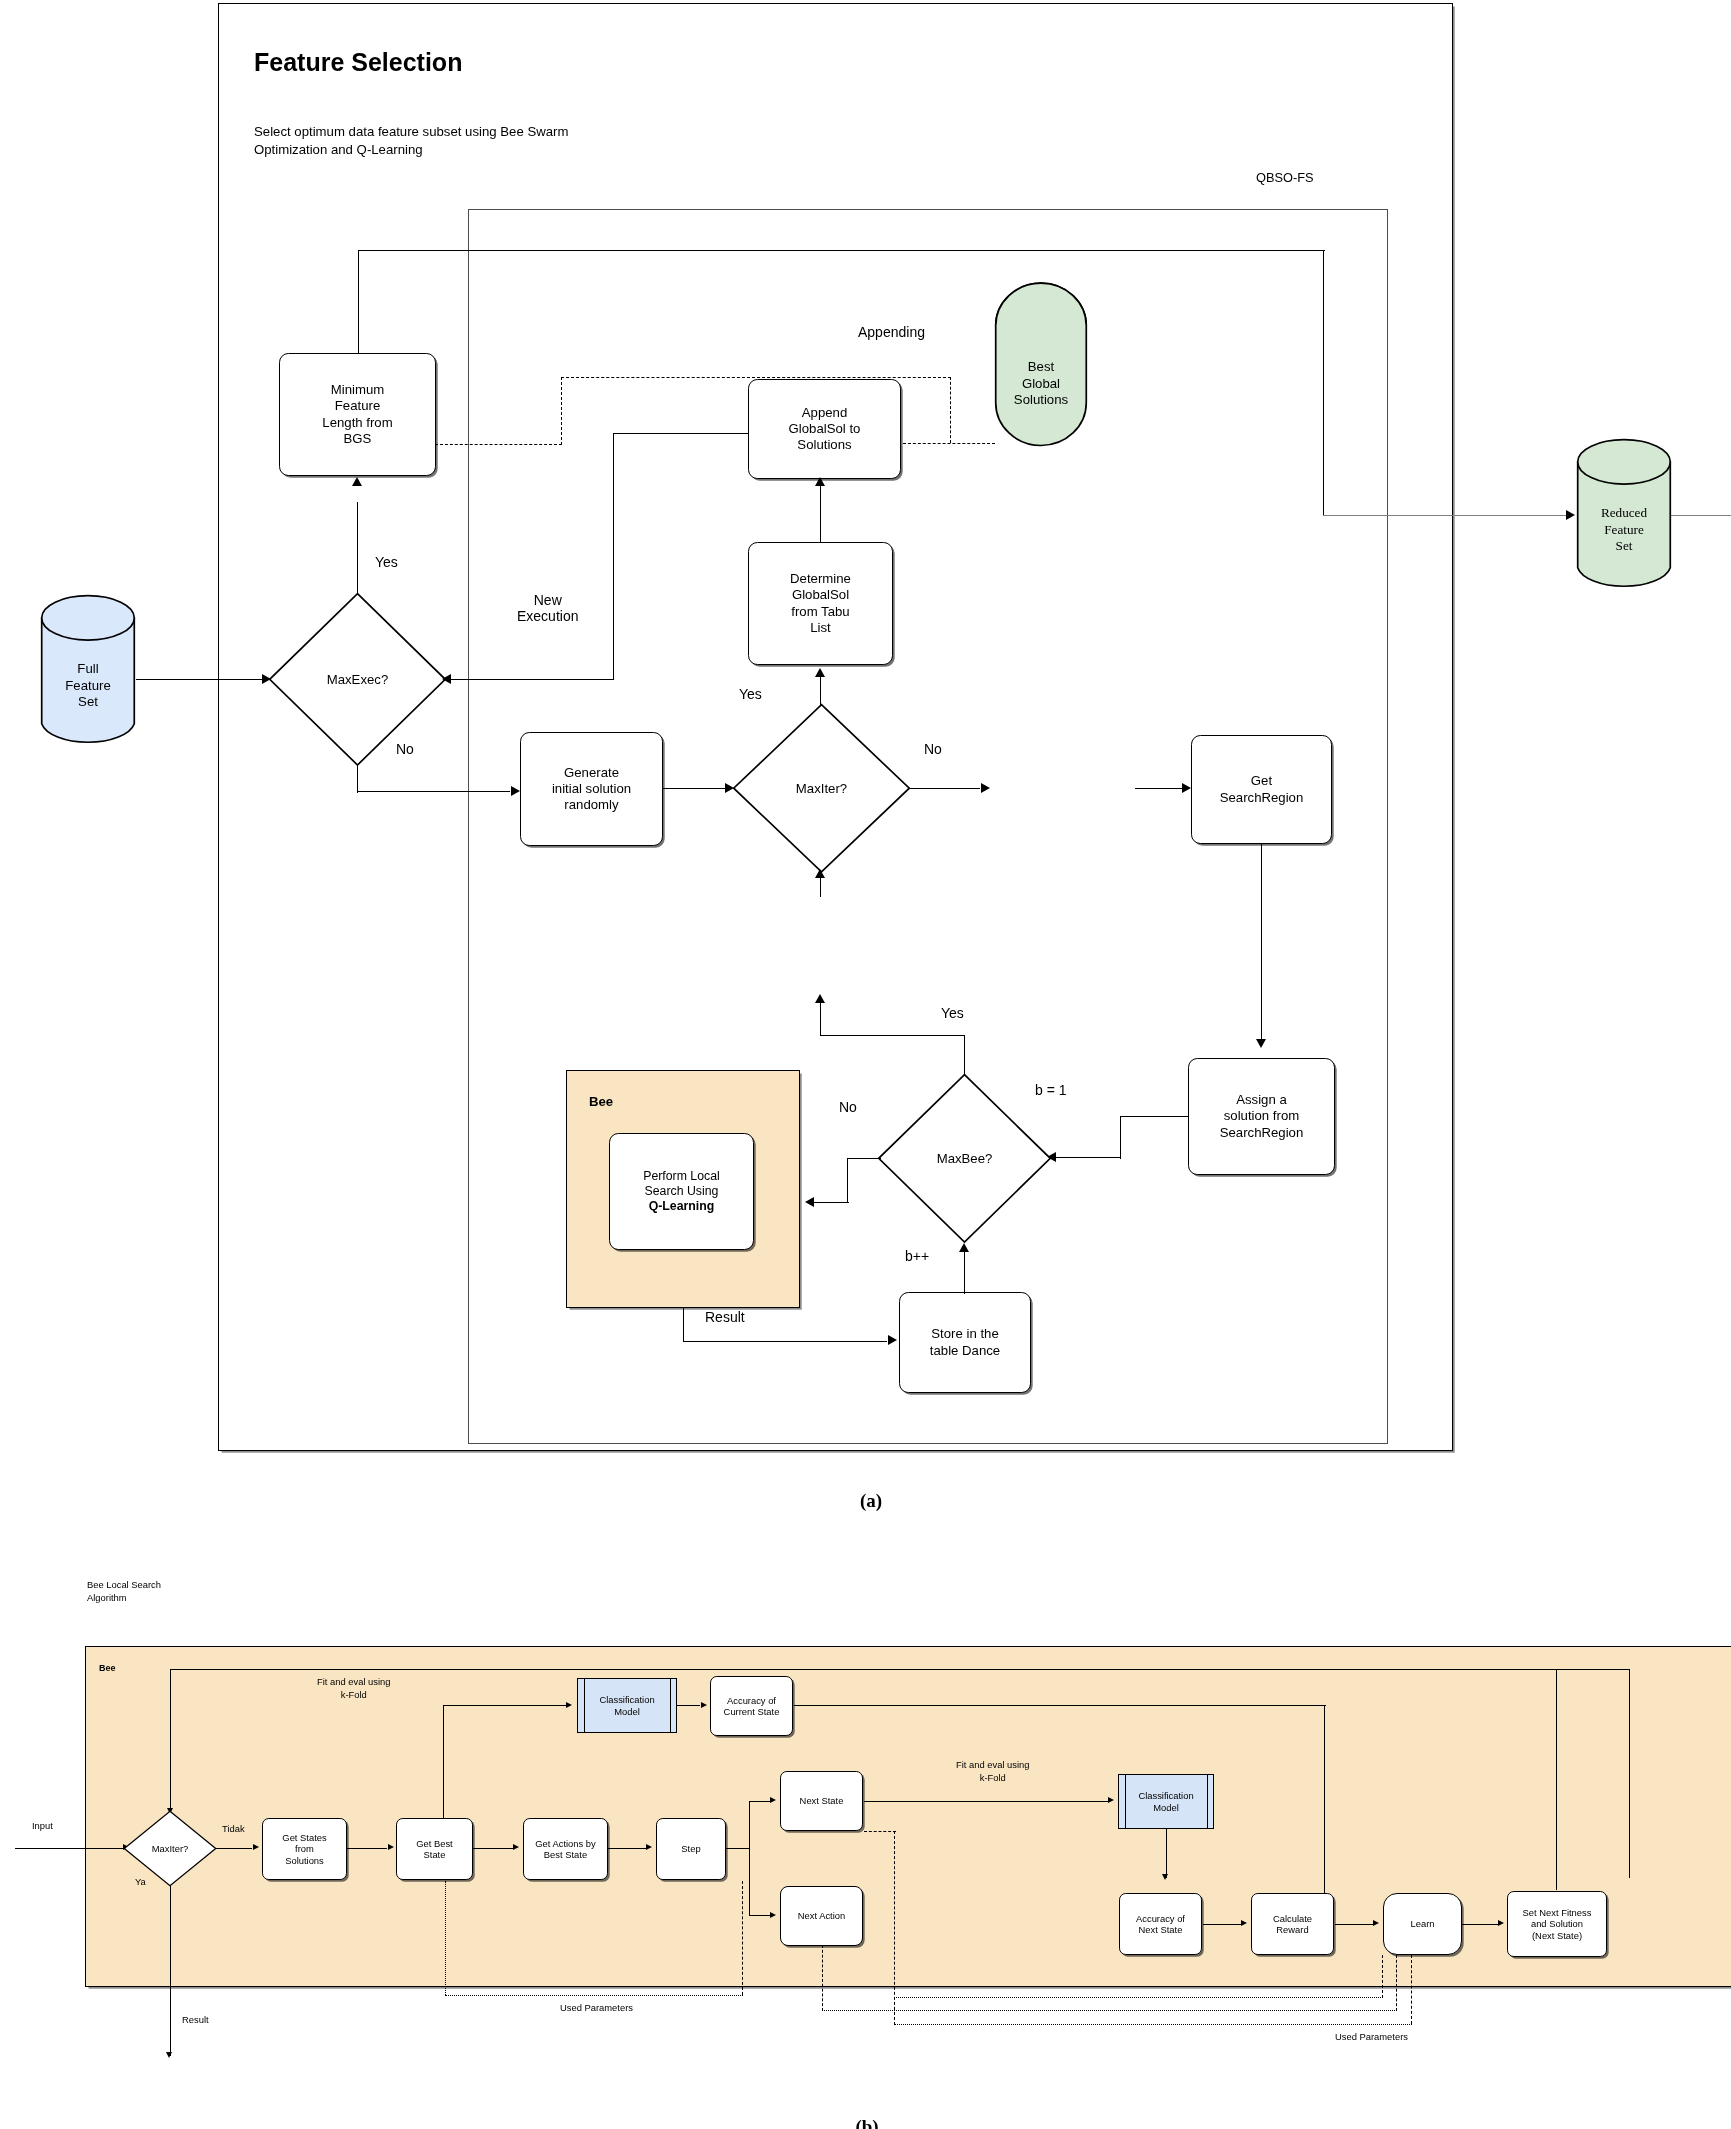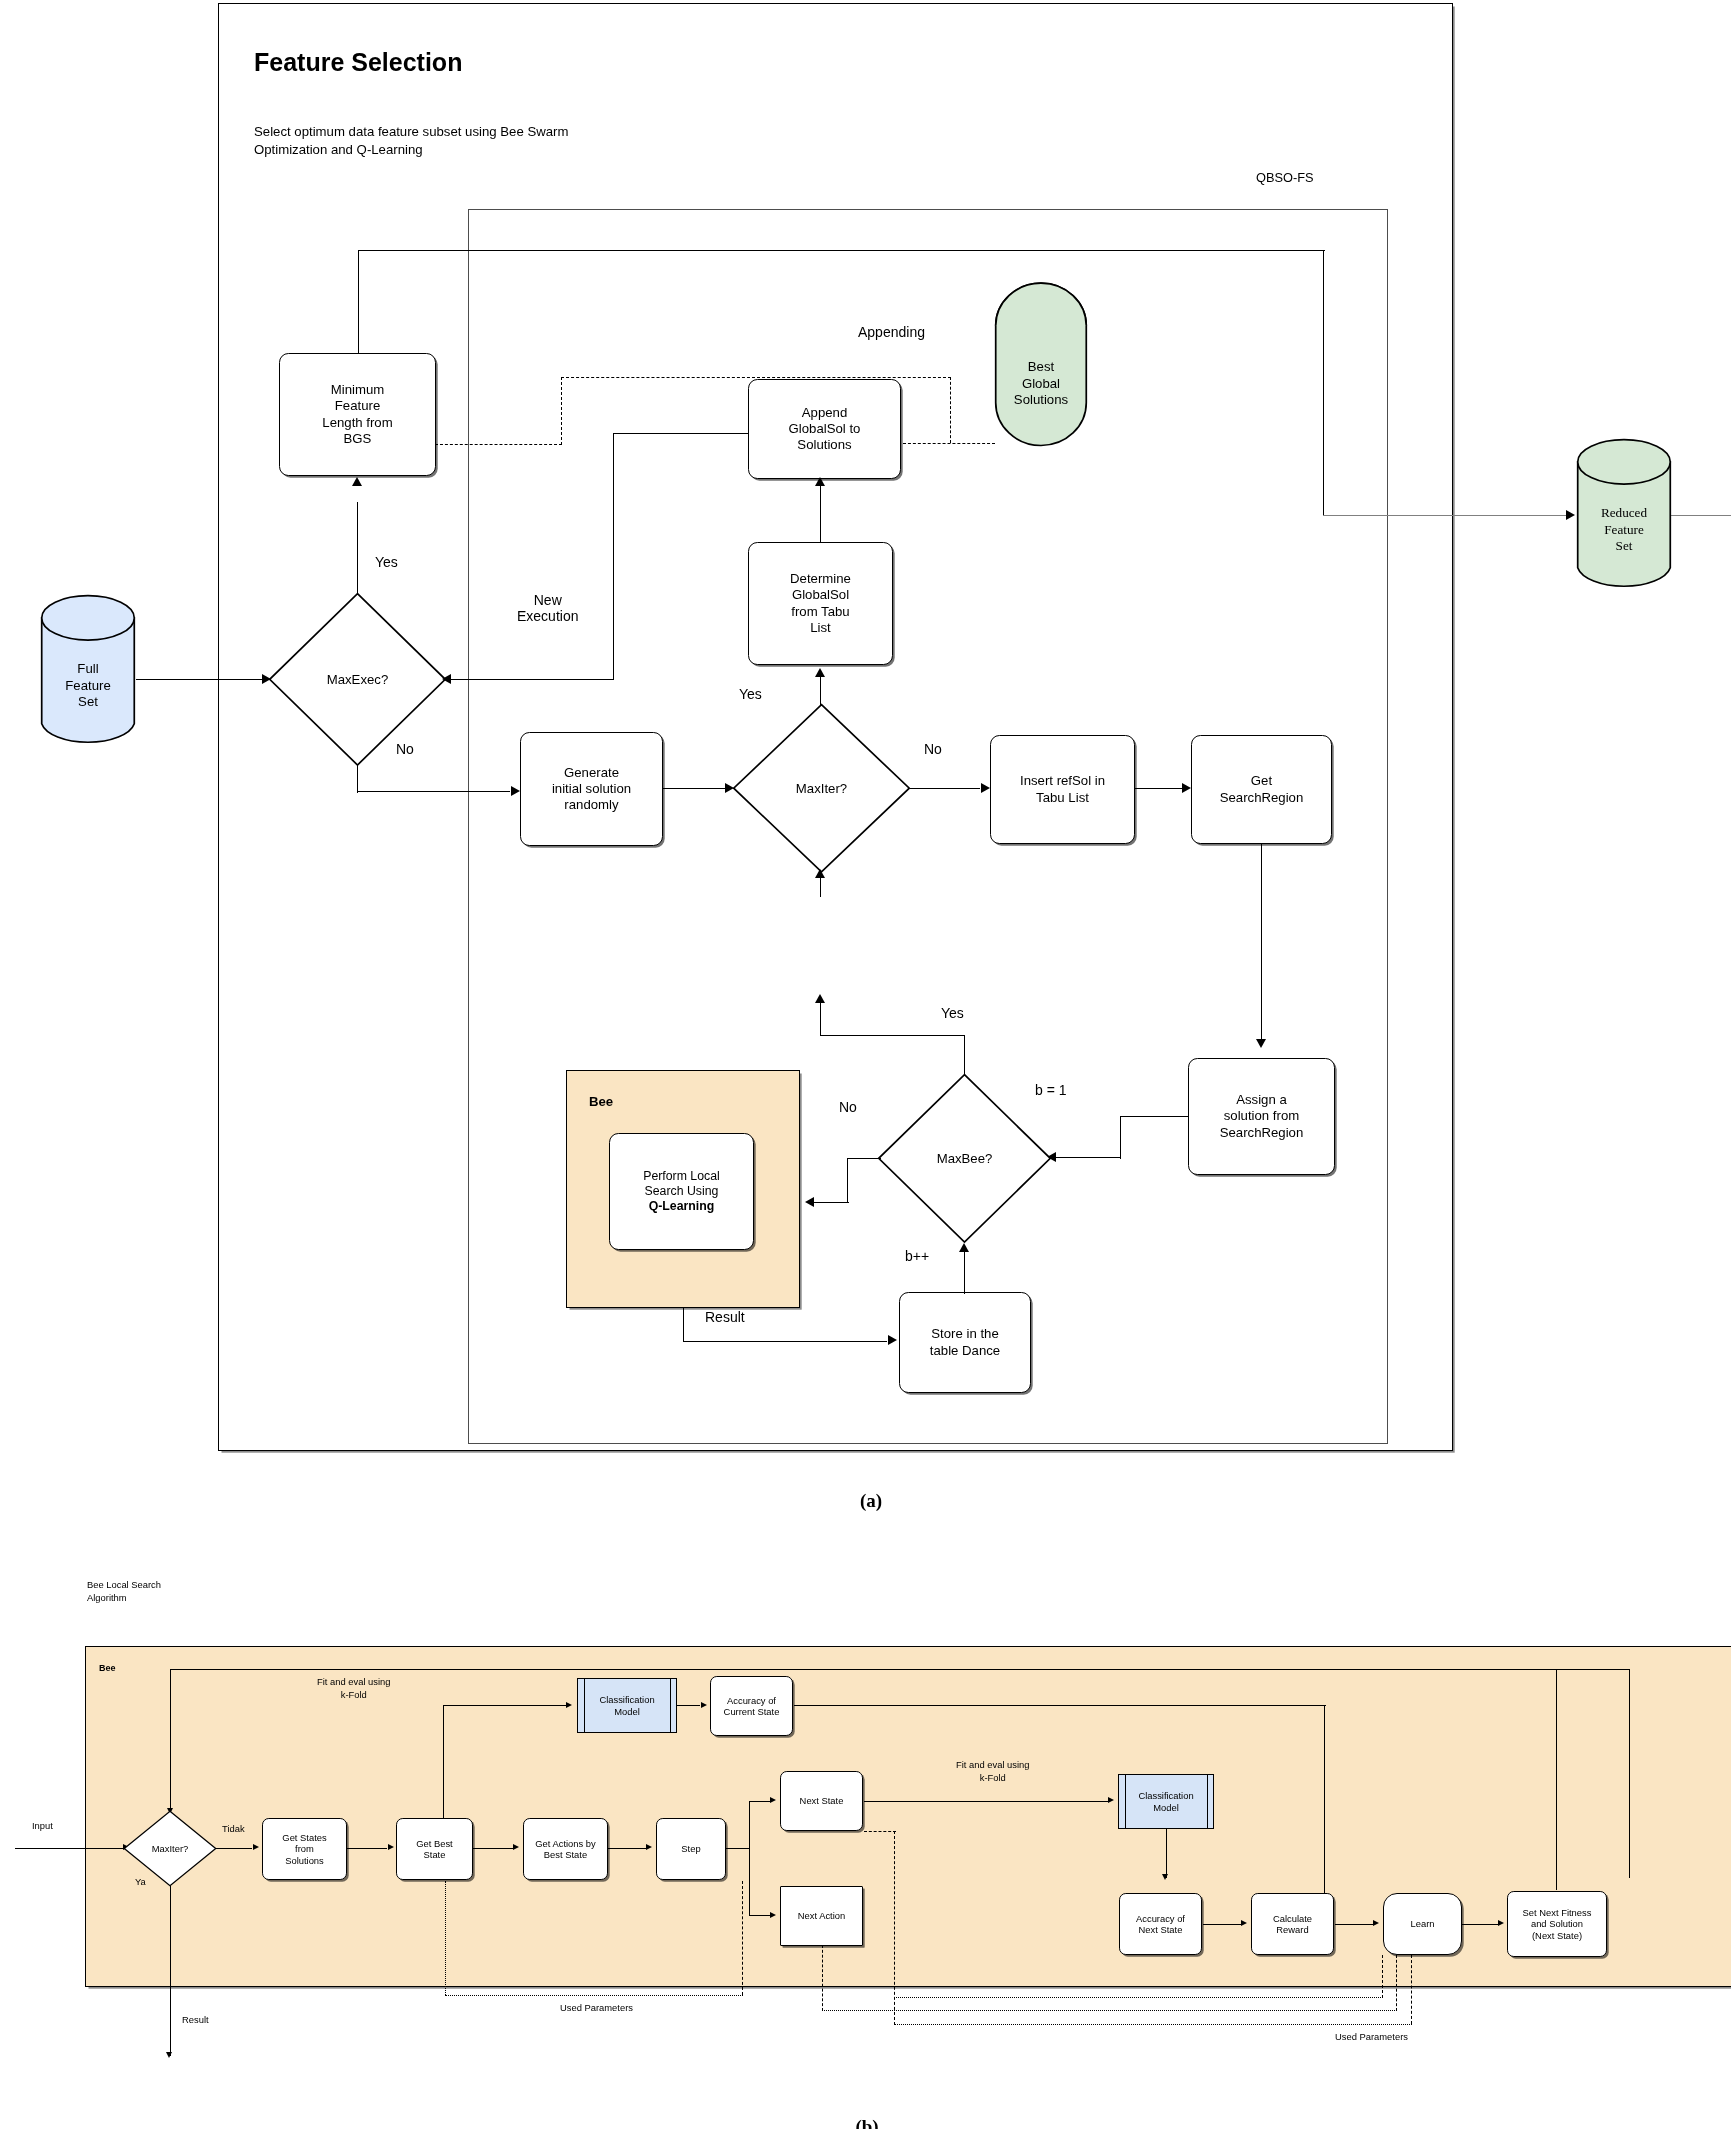--- a/index.html
+++ b/index.html
@@ -198,22 +198,20 @@
     </div>
 
     <div class="ln v" style="left:820px;top:674px;height:32px;"></div>
     <div class="arr u" style="left:815px;top:668px;"></div>
     <div class="lbl t-edge" style="left:739px;top:686px;">Yes</div>
 
     <div class="ln h" style="left:910px;top:788px;width:70px;"></div>
     <div class="arr r" style="left:981px;top:783px;"></div>
     <div class="lbl t-edge" style="left:924px;top:741px;">No</div>
 
-    <div class="box t-node" style="left:990px;top:735px;width:145px;height:109px;white-space:pre-line;">Insert refSol in
-Tabu List</div>
 
     <div class="ln h" style="left:1135px;top:788px;width:47px;"></div>
     <div class="arr r" style="left:1182px;top:783px;"></div>
 
     <div class="box t-node" style="left:1191px;top:735px;width:141px;height:109px;white-space:pre-line;">Get
 SearchRegion</div>
 
     <div class="ln v" style="left:1261px;top:843px;height:199px;"></div>
     <div class="arr d" style="left:1256px;top:1039px;"></div>
 
@@ -350,21 +348,21 @@
     <div class="ln h" style="left:749px;top:348px;width:21px;"></div>
     <div class="arr r" style="left:770px;top:345px;border-top-width:3.8px;border-bottom-width:3.8px;border-left-width:6.8px;"></div>
 
     <div class="box t-small" style="left:780px;top:204px;width:83px;height:60px;border-width:1.3px;border-radius:6.8px;">Next State</div>
 
     <div class="ln h" style="left:864px;top:234px;width:245px;"></div>
     <div class="arr r" style="left:1108px;top:230px;border-top-width:3.8px;border-bottom-width:3.8px;border-left-width:6.8px;"></div>
     <div class="lbl t-small" style="left:956px;top:192px;white-space:pre-line;text-align:center;line-height:1.35;">Fit and eval using
 k-Fold</div>
 
-    <div class="box t-small" style="left:780px;top:319px;width:83px;height:60px;border-width:1.3px;border-radius:1px;">Next Action</div>
+    <div class="box t-small" style="left:780px;top:319px;width:83px;height:60px;border-width:1.3px;border-radius:8px;">Next Action</div>
 
     <div class="classbox t-small" style="left:1118px;top:207px;width:96px;height:55px;white-space:pre-line;">Classification
 Model</div>
     <div class="ln v" style="left:1166px;top:262px;height:49px;"></div>
     <div class="arr d" style="left:1162px;top:307px;border-left-width:3.8px;border-right-width:3.8px;border-top-width:6.8px;"></div>
 
     <div class="box t-small" style="left:1119px;top:326px;width:83px;height:62px;border-width:1.3px;border-radius:6.8px;white-space:pre-line;">Accuracy of
 Next State</div>
     <div class="ln h" style="left:1203px;top:357px;width:38px;"></div>
     <div class="arr r" style="left:1241px;top:353px;border-top-width:3.8px;border-bottom-width:3.8px;border-left-width:6.8px;"></div>

